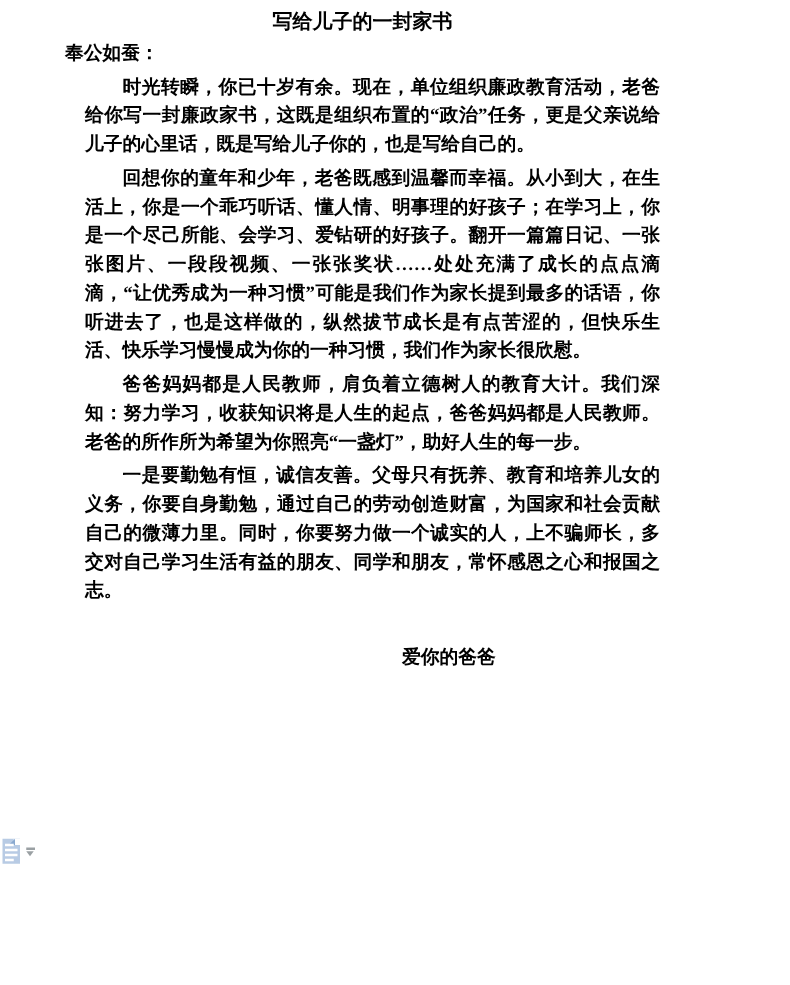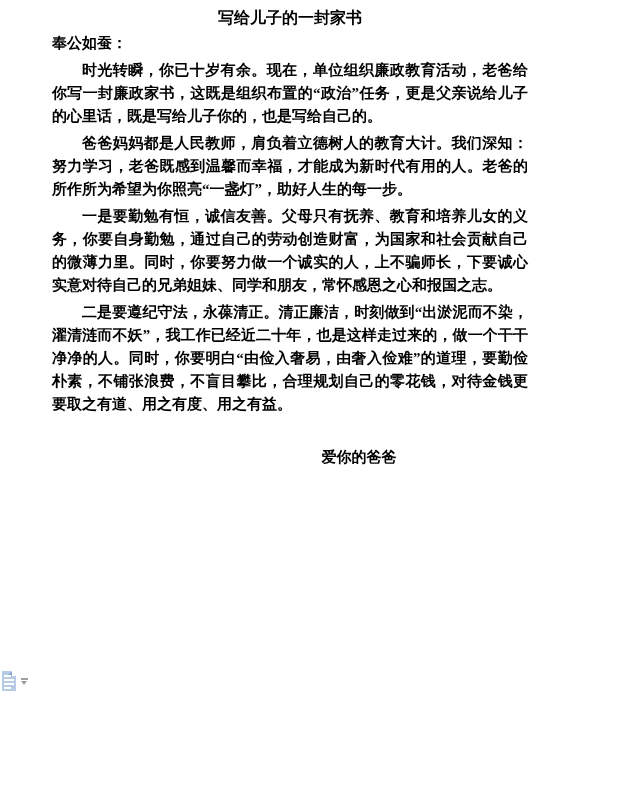--- a/index.html
+++ b/index.html
@@ -26,21 +26,21 @@
     font-size: 15px;
     line-height: 23px;
     margin: 0;
   }
   .para {
     font-size: 15px;
     line-height: 23px;
     text-align: justify;
     text-justify: inter-ideograph;
     text-indent: 2em;
-    margin: 4px 0 0 0;
+    margin: 4px 0 0 16px;
   }
   .signature-block {
     margin-top: 30px;
     text-align: center;
     padding-left: 138px; 
   }
   .signature-line {
     font-size: 15px;
     line-height: 23px;
     margin: 0;
@@ -116,23 +116,23 @@
   }
 </style>
 </head>
 <body>
 
 <div class="page">
   <div class="doc">
     <div class="title">写给儿子的一封家书</div>
     <p class="salutation">奉公如蚕：</p>
     <p class="para">时光转瞬，你已十岁有余。现在，单位组织廉政教育活动，老爸给你写一封廉政家书，这既是组织布置的“政治”任务，更是父亲说给儿子的心里话，既是写给儿子你的，也是写给自己的。</p>
-    <p class="para">爸爸妈妈都是人民教师，肩负着立德树人的教育大计。我们深知：努力学习，老爸既感到温馨而幸福，才能成为新时代有用的人。老爸的所作所为希望为你照亮“一盏灯”，助好人生的每一步。</p>
-    <p class="para">一是要勤勉有恒，诚信友善。父母只有抚养、教育和培养儿女的义务，你要自身勤勉，通过自己的劳动创造财富，为国家和社会贡献自己的微薄力里。同时，你要努力做一个诚实的人，上不骗师长，下要诚心实意对待自己的兄弟姐妹、同学和朋友，常怀感恩之心和报国之志。</p>
-    <p class="para">二是要遵纪守法，永葆清正。清正廉洁，时刻做到“出淤泥而不染，濯清涟而不妖”，我工作已经近二十年，也是这样走过来的，做一个干干净净的人。同时，你要明白“由俭入奢易，由奢入俭难”的道理，要勤俭朴素，不铺张浪费，不盲目攀比，合理规划自己的零花钱，对待金钱更要取之有道、用之有度、用之有益。</p>
+    <p class="para">回想你的童年和少年，老爸既感到温馨而幸福。从小到大，在生活上，你是一个乖巧听话、懂人情、明事理的好孩子；在学习上，你是一个尽己所能、会学习、爱钻研的好孩子。翻开一篇篇日记、一张张图片、一段段视频、一张张奖状……处处充满了成长的点点滴滴，“让优秀成为一种习惯”可能是我们作为家长提到最多的话语，你听进去了，也是这样做的，纵然拔节成长是有点苦涩的，但快乐生活、快乐学习慢慢成为你的一种习惯，我们作为家长很欣慰。</p>
+    <p class="para">爸爸妈妈都是人民教师，肩负着立德树人的教育大计。我们深知：努力学习，收获知识将是人生的起点，爸爸妈妈都是人民教师。老爸的所作所为希望为你照亮“一盏灯”，助好人生的每一步。</p>
+    <p class="para">一是要勤勉有恒，诚信友善。父母只有抚养、教育和培养儿女的义务，你要自身勤勉，通过自己的劳动创造财富，为国家和社会贡献自己的微薄力里。同时，你要努力做一个诚实的人，上不骗师长，多交对自己学习生活有益的朋友、同学和朋友，常怀感恩之心和报国之志。</p>
     <div class="signature-block">
       <p class="signature-line">爱你的爸爸</p>
 
     </div>
   </div>
 
   <div class="paste-options">
     <div class="paste-icon">
       <div class="corner"></div>
       <div class="corner-fold"></div>

